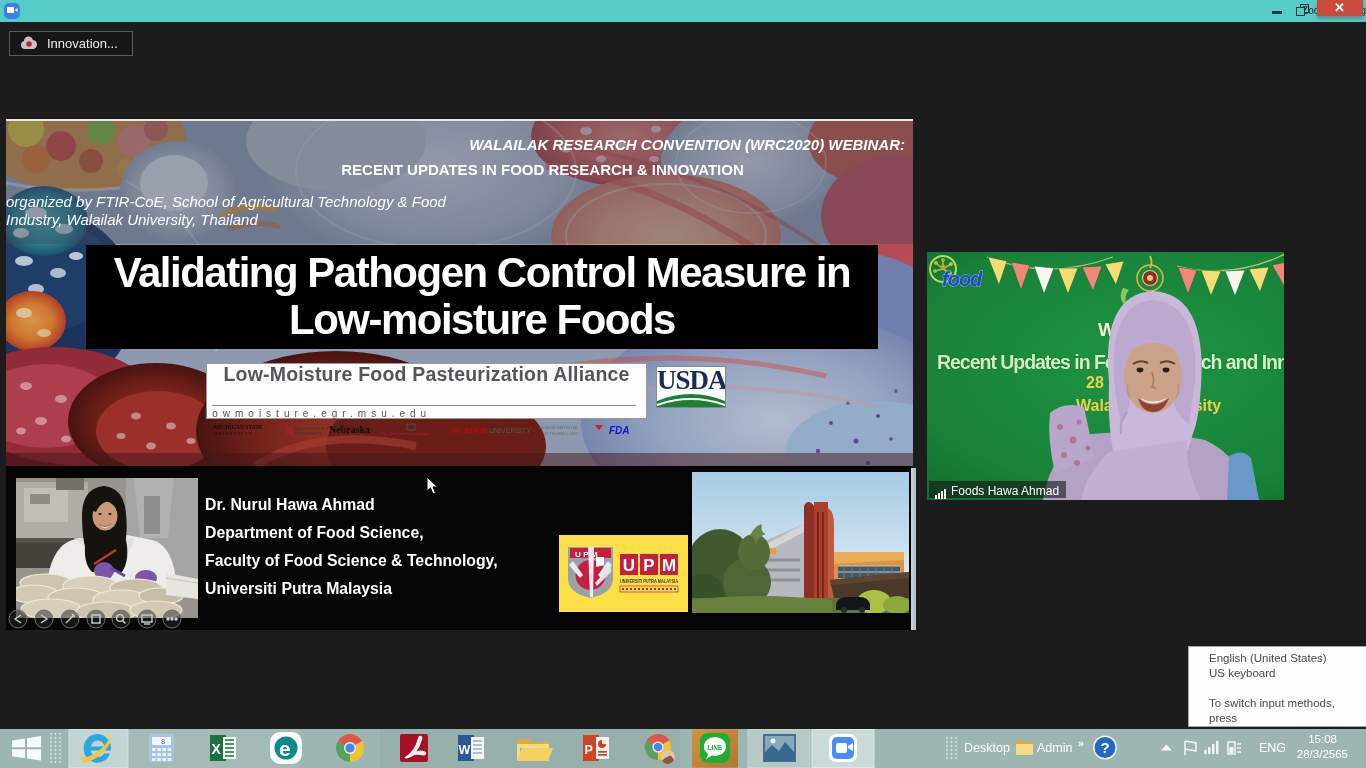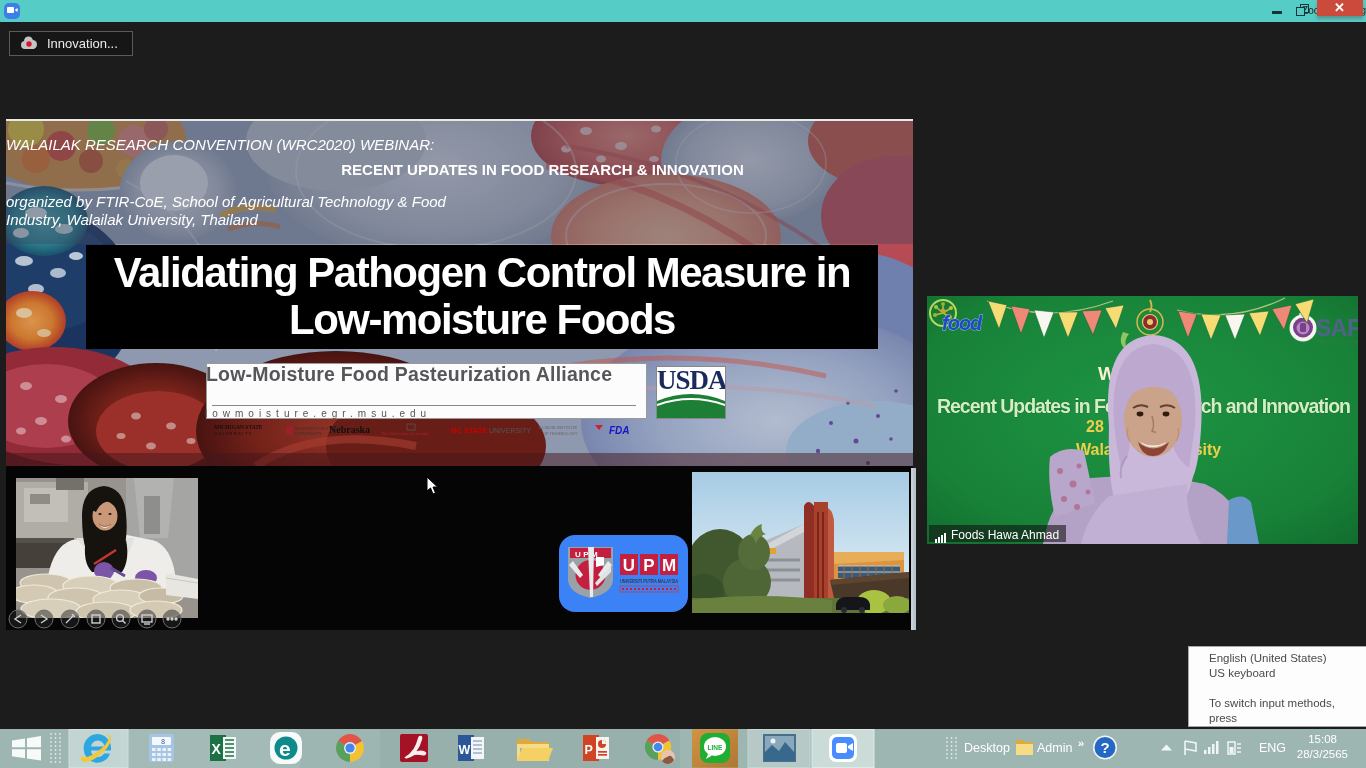--- a/index.html
+++ b/index.html
@@ -188,29 +188,29 @@
           <ellipse cx="745" cy="42" rx="75" ry="50" stroke-width="1.5"></ellipse>
           <path d="M120 60 Q230 120 210 230" stroke-width="2"></path>
         </g>
         <rect x="0" y="332" width="907" height="13" fill="#481418" opacity="0.5"></rect>
 
         <rect x="0" y="0" width="907" height="123" fill="#3a4258" opacity="0.45"></rect>
         <rect x="0" y="123" width="907" height="222" fill="#2a2e38" opacity="0.10"></rect>
       </svg>
     </div>
 
-    <div class="abs" style="left:0;top:17px;width:899px;text-align:left;font-size:15px;font-weight:normal;font-style:italic;color:#fff;">WALAILAK RESEARCH CONVENTION (WRC2020) WEBINAR:</div>
+    <div class="abs" style="left:0;top:17px;width:899px;text-align:right;font-size:15px;font-weight:bold;font-style:italic;color:#fff;">WALAILAK RESEARCH CONVENTION (WRC2020) WEBINAR:</div>
     <div class="abs" style="left:0;top:42px;width:1073px;text-align:center;font-size:15px;font-weight:bold;color:#fff;">RECENT UPDATES IN FOOD RESEARCH &amp; INNOVATION</div>
     <div class="abs" style="left:0;top:74px;width:907px;text-align:left;font-size:15px;font-style:italic;color:#fff;line-height:18px;">organized by FTIR-CoE, School of Agricultural Technology &amp; Food<br>Industry, Walailak University, Thailand</div>
 
     <div class="abs" style="left:80px;top:126px;width:792px;height:104px;background:#000;"></div>
     <div class="abs" style="left:80px;top:130px;width:792px;text-align:center;color:#fff;font-size:43px;font-weight:bold;line-height:47px;letter-spacing:-1.5px;white-space:nowrap;transform:scaleX(0.975);transform-origin:center;">Validating Pathogen Control Measure in<br>Low-moisture Foods</div>
 
     <div class="abs" style="left:200px;top:244px;width:441px;height:56px;background:#fcfcfc;border:1px solid #999;"></div>
-    <div class="abs" style="left:200px;top:244px;width:441px;font-size:19.5px;font-weight:bold;color:#55565a;letter-spacing:0.2px;">Low-Moisture Food Pasteurization Alliance</div>
+    <div class="abs" style="left:200px;top:244px;width:441px;text-align:center;font-size:19.5px;font-weight:bold;color:#55565a;letter-spacing:0.2px;">Low-Moisture Food Pasteurization Alliance</div>
     <div class="abs" style="left:205px;top:271px;width:428px;height:15px;overflow:hidden;margin-top:32px;">
       <svg width="428" height="15" viewBox="0 0 428 15">
         <text x="3" y="7" font-size="5.5" font-weight="bold" fill="#111" font-family="Liberation Serif">MICHIGAN STATE</text>
         <text x="3" y="13" font-size="4" fill="#111" letter-spacing="1.5" font-family="Liberation Sans">UNIVERSITY</text>
         <rect x="75" y="4" width="7" height="8" fill="#9c1f2e"></rect>
         <text x="84" y="8" font-size="4.5" fill="#333" font-family="Liberation Serif">WASHINGTON STATE</text>
         <text x="84" y="13" font-size="4.5" fill="#333" font-family="Liberation Serif">UNIVERSITY</text>
         <text x="118" y="11" font-size="10" font-weight="bold" fill="#111" font-family="Liberation Serif">Nebraska</text>
         <text x="140" y="14.5" font-size="4" fill="#b02030" font-family="Liberation Sans">Lincoln</text>
         <rect x="196" y="2" width="8" height="6" fill="none" stroke="#555" stroke-width="0.8"></rect>
@@ -219,21 +219,21 @@
         <text x="278" y="10.5" font-size="7" fill="#555" font-family="Liberation Sans">UNIVERSITY</text>
         <text x="328" y="7" font-size="4" fill="#666" font-family="Liberation Sans">ILLINOIS INSTITUTE</text>
         <text x="332" y="12.5" font-size="4" fill="#666" font-family="Liberation Sans">OF TECHNOLOGY</text>
         <path d="M384 3 l4 5 l4 -5 z" fill="#cc2030"></path>
         <text x="398" y="12" font-size="10" font-weight="bold" font-style="italic" fill="#1414c8" font-family="Liberation Sans">FDA</text>
       </svg>
     </div>
     <div class="abs" style="left:206px;top:286px;width:424px;border-top:1px solid #888;"></div>
     <div class="abs" style="left:199px;top:289px;width:438px;text-align:left;font-size:10px;color:#555;letter-spacing:5px;">lowmoisture.egr.msu.edu</div>
 
-    <div class="abs" style="left:650px;top:247px;width:70px;height:53px;background:#fff;border:1px solid #888;overflow:hidden;">
+    <div class="abs" style="left:650px;top:247px;width:70px;height:42px;background:#fff;border:1px solid #888;overflow:hidden;">
       <div style="text-align:center;font-family:'Liberation Serif',serif;font-weight:bold;font-size:27px;color:#1b2a5e;margin-top:-2px;letter-spacing:-1px;">USDA</div>
       <svg width="68" height="26" viewBox="0 0 68 26" style="position:absolute;left:0;top:26px;">
         <path d="M0 8 Q34 -6 68 8 L68 26 L0 26 Z" fill="#1d7f35"></path>
         <path d="M0 12 Q34 0 68 12" stroke="#fff" stroke-width="2" fill="none"></path>
       </svg>
     </div>
 
     <div class="abs" style="left:10px;top:359px;width:182px;height:140px;background:#9a958e;overflow:hidden;">
       <svg width="182" height="140" viewBox="0 0 182 140">
         <rect width="182" height="140" fill="#98938c"></rect>
@@ -274,21 +274,22 @@
           <ellipse cx="105" cy="122" rx="28" ry="10" fill="#d8cfba"></ellipse>
           <ellipse cx="145" cy="118" rx="22" ry="8" fill="#c6bba4"></ellipse>
           <ellipse cx="35" cy="131" rx="30" ry="10" fill="#d8cfba"></ellipse>
           <ellipse cx="90" cy="134" rx="30" ry="10" fill="#cfc5ae"></ellipse>
           <ellipse cx="140" cy="132" rx="26" ry="9" fill="#d4cab4"></ellipse>
         </g>
         <path d="M150 95 l32 6 l0 20 l-32 -4 z" fill="#e8e6e0"></path>
         <path d="M150 100 l32 5" stroke="#c8c6c0" stroke-width="1"></path>
       </svg>
     </div>
-    <div class="abs" style="left:553px;top:416px;width:129px;height:77px;background:#3b82f6;border-radius:16px;">
+    <div class="abs" style="left:199px;top:372px;width:420px;color:#fff;font-size:15.8px;font-weight:bold;line-height:28px;">Dr. Nurul Hawa Ahmad<br>Department of Food Science,<br>Faculty of Food Science &amp; Technology,<br>Universiti Putra Malaysia</div>
+    <div class="abs" style="left:553px;top:416px;width:129px;height:77px;background:#fde047;">
       <svg width="129" height="77" viewBox="0 0 129 77">
 
         <path d="M9 12 l45 0 l0 32 q0 14 -22.5 19 q-22.5 -5 -22.5 -19 z" fill="#9aa2a8"></path>
         <path d="M11 13 l41 0 l0 10 l-41 0 z" fill="#c41f3e"></path>
         <text x="16" y="21.5" font-size="8" font-weight="bold" fill="#fff" letter-spacing="2.5" font-family="Liberation Sans">UPM</text>
         <circle cx="31.5" cy="40" r="15" fill="#c41f3e"></circle>
         <path d="M14 26 l10 14 l-3 3 l-11 -13 z" fill="#e8ebee"></path>
         <path d="M49 26 l-10 14 l3 3 l11 -13 z" fill="#e8ebee"></path>
         <path d="M29 12 l2 50 l3 0 l1 -50 z" fill="#e8ebee"></path>
         <path d="M37 22 l8 0 l0 8 l-8 2 z" fill="#fff"></path>
@@ -398,21 +399,21 @@
     </svg>
 
     <svg class="abs" style="left:420px;top:358px;" width="14" height="20" viewBox="0 0 14 20">
       <path d="M1 0 L1 14 L4.5 11 L7 17 L9.5 16 L7 10 L11.5 10 Z" fill="#fff" stroke="#000" stroke-width="1"></path>
     </svg>
 
     <div class="abs" style="left:905px;top:349px;width:2px;height:162px;background:#c9d2d8;"></div>
   </div>
   <div class="abs" style="left:913px;top:468px;width:3px;height:162px;background:#b9c4ca;"></div>
 
-  <div class="abs" id="video" style="left:927px;top:252px;width:431px;height:248px;background:#1e8e3e;overflow:hidden;margin-top:44px;">
+  <div class="abs" id="video" style="left:927px;top:252px;width:357px;height:248px;background:#1e8e3e;overflow:hidden;">
     <svg class="abs" style="left:0;top:0;" width="431" height="248" viewBox="0 0 431 248">
       <rect width="431" height="248" fill="#1f9040"></rect>
       <radialGradient id="vgn" cx="50%" cy="45%" r="75%">
         <stop offset="0%" stop-color="#1e9444"></stop>
           <stop offset="70%" stop-color="#188238"></stop>
           <stop offset="100%" stop-color="#116c2e"></stop>
       </radialGradient>
       <rect width="431" height="248" fill="url(#vgn)"></rect>
 
       <circle cx="16" cy="17" r="13" fill="none" stroke="#b8d860" stroke-width="2"></circle>

